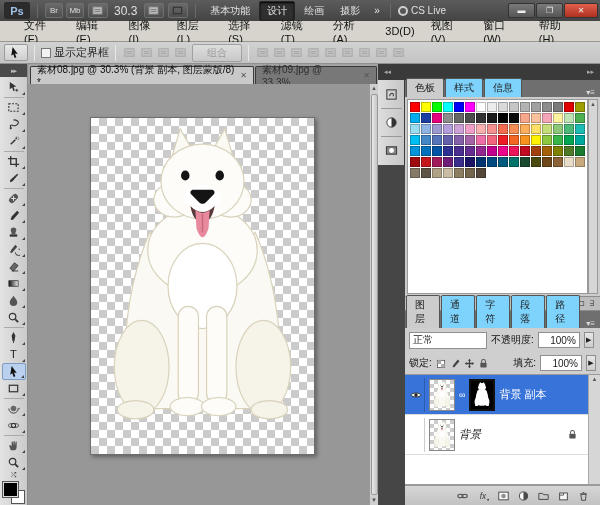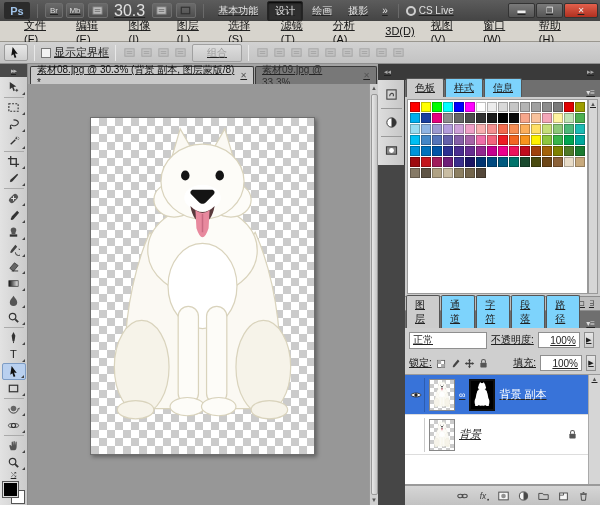--- a/index.html
+++ b/index.html
@@ -1,24 +1,24 @@
 <!DOCTYPE html>
 <html><head>
 <meta charset="utf-8">
 <style>
   * { margin:0; padding:0; box-sizing:border-box; font-family:"Liberation Sans","DejaVu Sans",sans-serif; }
   html,body { width:600px; height:505px; overflow:hidden; background:#434343; }
-  .app { width:600px; height:505px; display:flex; flex-direction:column; font-size:11px; color:#222;text-decoration:underline; }
+  .app { width:600px; height:505px; display:flex; flex-direction:column; font-size:11px; color:#222; }
 
   
   .titlebar { height:21px; background:linear-gradient(#5c5c5c,#444); display:flex; align-items:center; gap:4px; padding:0 2px; color:#d8d8d8; flex:0 0 auto; }
   .ps-logo { width:26px; height:17px; background:#2b2b2b; color:#9fc2e8; font-weight:bold; font-size:11px; display:flex; align-items:center; justify-content:center; border-radius:2px; margin-left:2px; }
   .tb-ico { height:15px; min-width:18px; border:1px solid #6e6e6e; border-radius:2px; background:linear-gradient(#6a6a6a,#4e4e4e); color:#ddd; font-size:8px; display:flex; align-items:center; justify-content:center; padding:0 2px; }
   .caret { font-size:7px; color:#ccc; margin-left:1px; }
-  .tb-zoom { font-size:16px; color:#e0e0e0; padding:0 2px; }
+  .tb-zoom { font-size:12px; color:#e0e0e0; padding:0 2px; }
   .tb-sep { width:1px; height:14px; background:#303030; border-right:1px solid #6a6a6a; margin:0 3px; }
   .ws-btn { padding:2px 7px; font-size:10px; color:#e2e2e2; border-radius:2px; cursor:default; }
   .ws-btn.active { background:#2f2f2f; border:1px solid #252525; box-shadow:inset 0 1px 2px #000; }
   .ws-more { color:#e2e2e2; font-size:10px; padding:0 3px; }
   .cslive { display:flex; align-items:center; gap:3px; color:#e0e0e0; font-size:10px; }
   .cslive-ball { width:10px; height:10px; border-radius:50%; border:2px solid #cfcfcf; background:#555; }
   .win-btns { display:flex; gap:1px; margin-left:4px; }
   .win-btn { width:27px; height:15px; border:1px solid #333; background:linear-gradient(#7a7a7a,#565656); color:#eee; font-size:8px; display:flex; align-items:center; justify-content:center; border-radius:2px; }
   .win-btn.close { width:34px; background:linear-gradient(#e2604c,#b03020); }
   .spacer { flex:1; }

